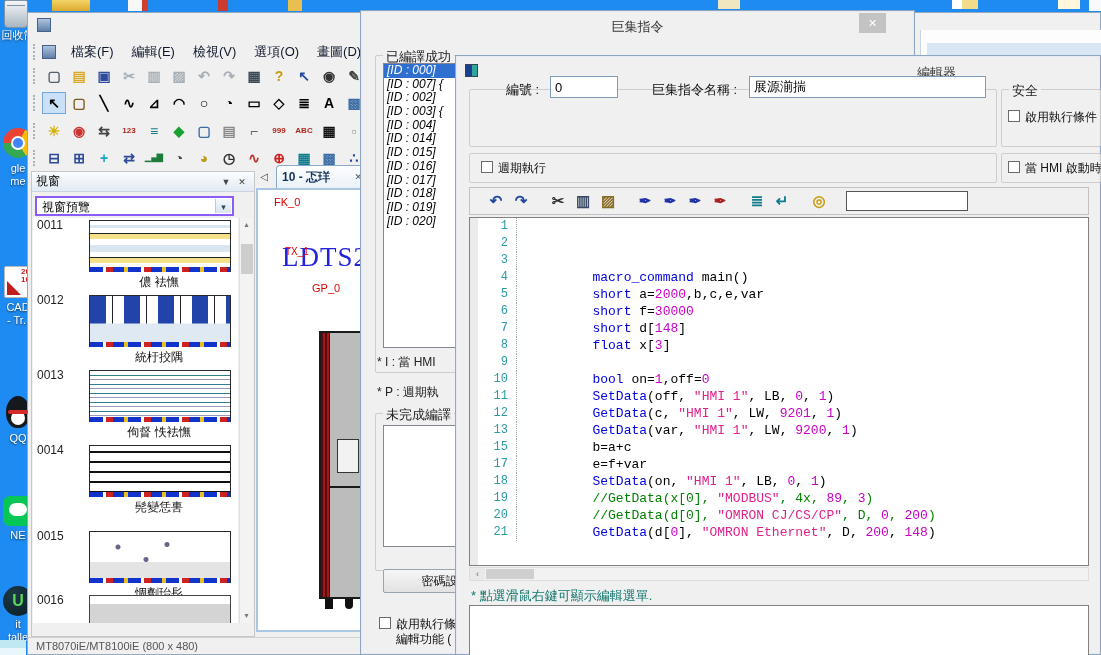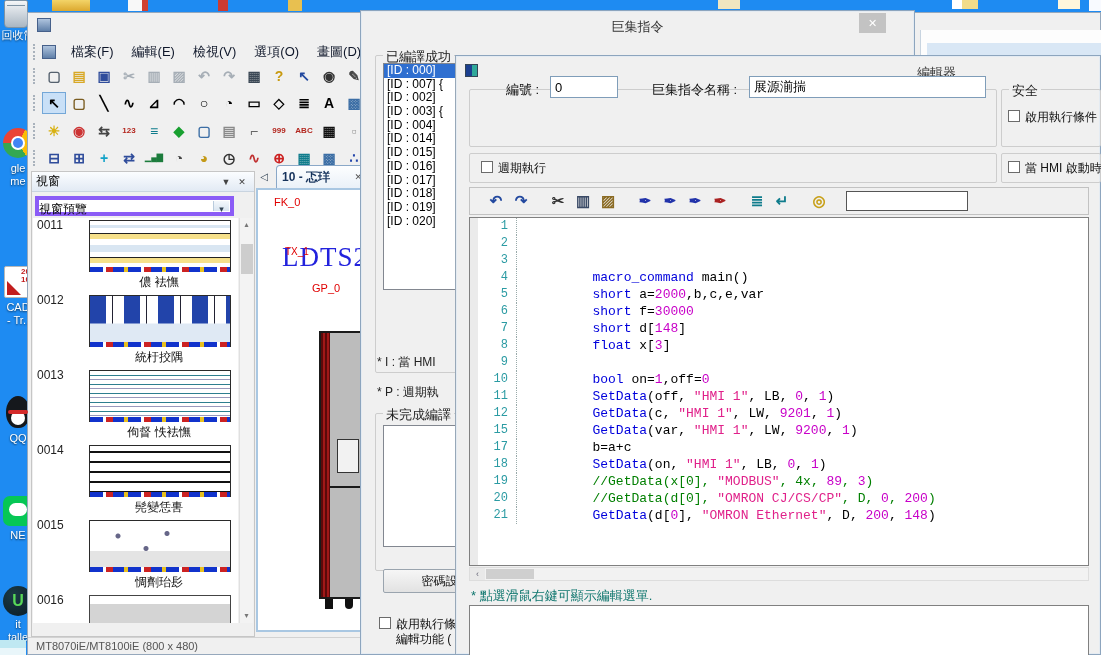--- a/index.html
+++ b/index.html
@@ -37,21 +37,21 @@
 .tbrow{left:2px;right:0;height:26px;display:flex;align-items:center;background:#F0F0F0;}
 .tbi{display:inline-block;width:24px;height:22px;line-height:22px;text-align:center;font-size:14px;font-weight:bold;margin-right:1px;}
 .tbi.small{font-size:8px;letter-spacing:0;}
 .tbi.sel{background:#C9E0F7;border:1px solid #74A7D7;line-height:20px;}
 
 
 #panel{left:3px;top:158px;width:224px;bottom:17px;background:#F0F0F0;border:1px solid #C6C6C6;}
 #panelhdr{height:20px;background:linear-gradient(#FBFDFF,#E2EAF4);border-bottom:1px solid #C9D4E0;display:flex;align-items:center;padding:0 4px;font-size:12px;}
 #panelhdr .sp{flex:1;}
 .hbtn{width:16px;height:14px;text-align:center;line-height:14px;font-size:9px;color:#444;}
-#combo{position:absolute;left:3px;top:24px;right:20px;height:20px;background:#fff;border:4px solid #8b5cf6;font-size:12px;line-height:18px;}
+#combo{position:absolute;left:3px;top:24px;right:20px;height:20px;background:#fff;border:2px solid #8b5cf6;font-size:12px;line-height:18px;padding-left:5px;}
 #combo .arrow{position:absolute;right:1px;top:1px;bottom:1px;width:16px;background:linear-gradient(#F4F8FC,#D8E4F0);border-left:1px solid #B9CBDD;text-align:center;font-size:9px;line-height:16px;color:#345;}
 #thumbs{position:absolute;left:1px;top:46px;right:16px;bottom:13px;background:#fff;overflow:hidden;}
 .thumb{position:absolute;left:0;width:100%;height:70px;}
 .tnum{position:absolute;left:4px;top:0;font-size:12px;color:#222;}
 .tmb{position:absolute;left:56px;top:2px;width:142px;height:52px;background:#fff;border:1px solid #2A2A2A;}
 .tmb::after{content:"";position:absolute;left:0;right:0;bottom:-1px;height:5px;
   background:repeating-linear-gradient(90deg,#1133CC 0 13px,#fff 13px 16px,#CC2222 16px 23px,#1133CC 23px 34px,#E8C020 34px 38px);}
 .tlabel{position:absolute;left:40px;top:56px;width:172px;text-align:center;font-size:12px;color:#111;}
 .t1{background:linear-gradient(180deg,#fff 0 8%,transparent 0),repeating-linear-gradient(180deg,#D9E6F2 0 7px,#fff 7px 12px,#222 12px 13px,#F6E08A 13px 18px,#fff 18px 24px);}
 .t2{background:repeating-linear-gradient(90deg,#2244AA 0 16px,#fff 16px 22px,#223 22px 23px,#fff 23px 34px),linear-gradient(#F6E08A 0 7px,#DFE9F4 7px 100%);background-size:100% 55%,100% 100%;background-repeat:no-repeat;}
@@ -287,21 +287,21 @@
           <span class="tmb t3"></span>
           <span class="tlabel">佝督 怢袪憮</span>
         </div>
 
         <div class="thumb" style="top: 225px;">
           <span class="tnum">0014</span>
           <span class="tmb t4"></span>
           <span class="tlabel">髡變恁軎</span>
         </div>
 
-        <div class="thumb" style="top: 300px;">
+        <div class="thumb" style="top: 311px;">
           <span class="tnum">0015</span>
           <span class="tmb t5"></span>
           <span class="tlabel">惆劑珆髟</span>
         </div>
 
         <div class="thumb" style="top: 375px;">
           <span class="tnum">0016</span>
           <span class="tmb t6"></span>
           <span class="tlabel"></span>
         </div>
@@ -343,21 +343,21 @@
   <div class="band"></div>
 </div>
 
 <div id="macrodlg" class="abs dialog">
   <div class="title">巨集指令</div>
   <div id="mclose">✕</div>
 
   <div class="group" style="left:14px;top:44px;width:130px;height:318px;">
     <span class="glabel">已編譯成功</span>
   </div>
-  <div class="listbox" style="left:22px;top:52px;width:76px;height:227px;">
+  <div class="listbox" style="left:22px;top:52px;width:76px;height:285px;font-style:italic;">
 
   <div class="lbi selected">[ID : 000]</div>
       <div class="lbi">[ID : 007] {</div>
       <div class="lbi">[ID : 002]</div>
       <div class="lbi">[ID : 003] {</div>
       <div class="lbi">[ID : 004]</div>
       <div class="lbi">[ID : 014]</div>
       <div class="lbi">[ID : 015]</div>
       <div class="lbi">[ID : 016]</div>
       <div class="lbi">[ID : 017]</div>
@@ -508,20 +508,26 @@
         <span class="k">GetData</span><span class="p">(var, </span><span class="s">"HMI 1"</span><span class="p">, LW, </span><span class="n">9200</span><span class="p">, </span><span class="n">1</span><span class="p">)</span></span>
       </div>
 
       <div class="cline">
         <span class="ln">12</span>
         <span class="ctext">
           
         <span class="p">b=a+c</span></span>
       </div>
 
+      <div class="cline">
+        <span class="ln">13</span>
+        <span class="ctext">
+          
+        <span class="p">e=f+var</span></span>
+      </div>
 
 
       <div class="cline">
         <span class="ln">15</span>
         <span class="ctext">
           
         <span class="k">SetData</span><span class="p">(on, </span><span class="s">"HMI 1"</span><span class="p">, LB, </span><span class="n">0</span><span class="p">, </span><span class="n">1</span><span class="p">)</span></span>
       </div>
 
 

